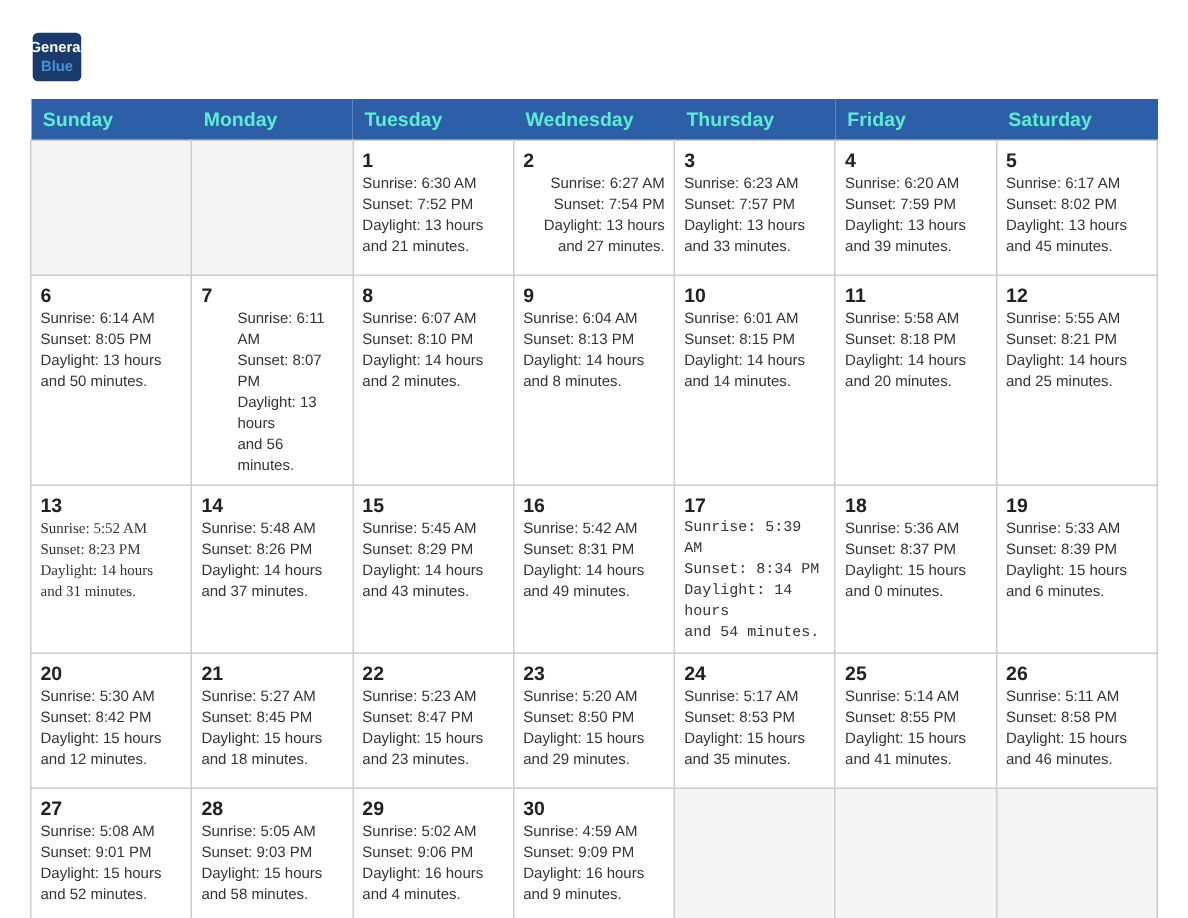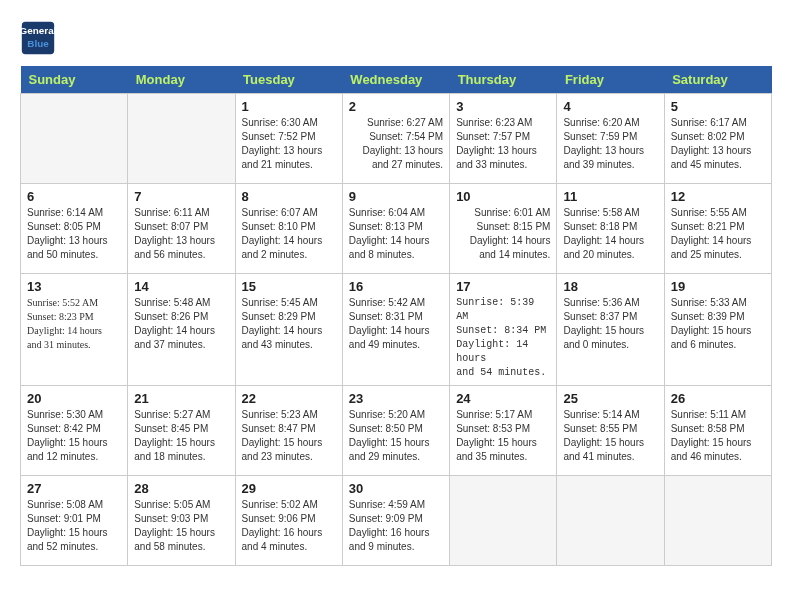--- a/index.html
+++ b/index.html
@@ -37,21 +37,21 @@
       font-size: 14px;
       color: #333;
     }
     table {
       width: 100%;
       border-collapse: collapse;
       table-layout: fixed;
     }
     th {
       background-color: #2c5fa8;
-      color: #bef264;
+      color: #5eead4;
       text-align: left;
       padding: 6px 8px;
       font-size: 13px;
       font-weight: bold;
     }
     td {
       border: 1px solid #ccc;
       vertical-align: top;
       padding: 5px 6px;
       height: 90px;
@@ -139,42 +139,42 @@
       <tr>
         <td>
           <div class="day-number">6</div>
           <div class="day-info" style="white-space: pre-line;">Sunrise: 6:14 AM
 Sunset: 8:05 PM
 Daylight: 13 hours
 and 50 minutes.</div>
         </td>
         <td>
           <div class="day-number">7</div>
-          <div class="day-info" style="white-space: pre-line;">Sunrise: 6:11 AM
+          <div class="day-info" style="white-space: pre-line; margin-left: 24px;">Sunrise: 6:11 AM
 Sunset: 8:07 PM
 Daylight: 13 hours
 and 56 minutes.</div>
         </td>
         <td>
           <div class="day-number">8</div>
           <div class="day-info" style="white-space: pre-line;">Sunrise: 6:07 AM
 Sunset: 8:10 PM
 Daylight: 14 hours
 and 2 minutes.</div>
         </td>
         <td>
           <div class="day-number">9</div>
           <div class="day-info" style="white-space: pre-line;">Sunrise: 6:04 AM
 Sunset: 8:13 PM
 Daylight: 14 hours
 and 8 minutes.</div>
         </td>
         <td>
           <div class="day-number">10</div>
-          <div class="day-info" style="white-space: pre-line; text-align: right;">Sunrise: 6:01 AM
+          <div class="day-info" style="white-space: pre-line;">Sunrise: 6:01 AM
 Sunset: 8:15 PM
 Daylight: 14 hours
 and 14 minutes.</div>
         </td>
         <td>
           <div class="day-number">11</div>
           <div class="day-info" style="white-space: pre-line;">Sunrise: 5:58 AM
 Sunset: 8:18 PM
 Daylight: 14 hours
 and 20 minutes.</div>

